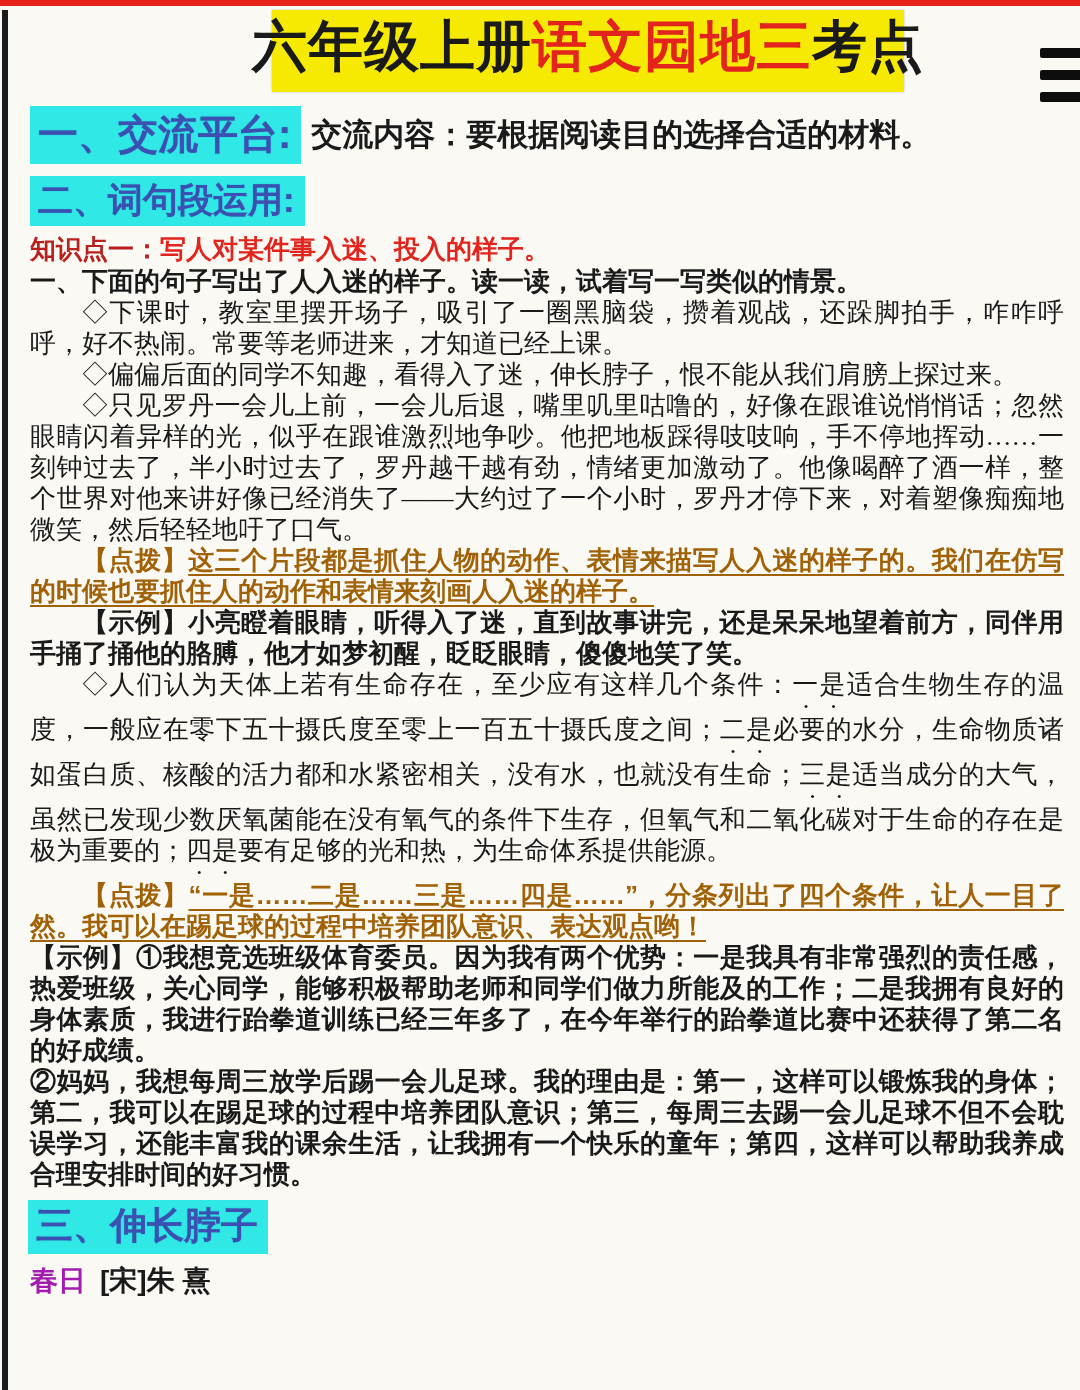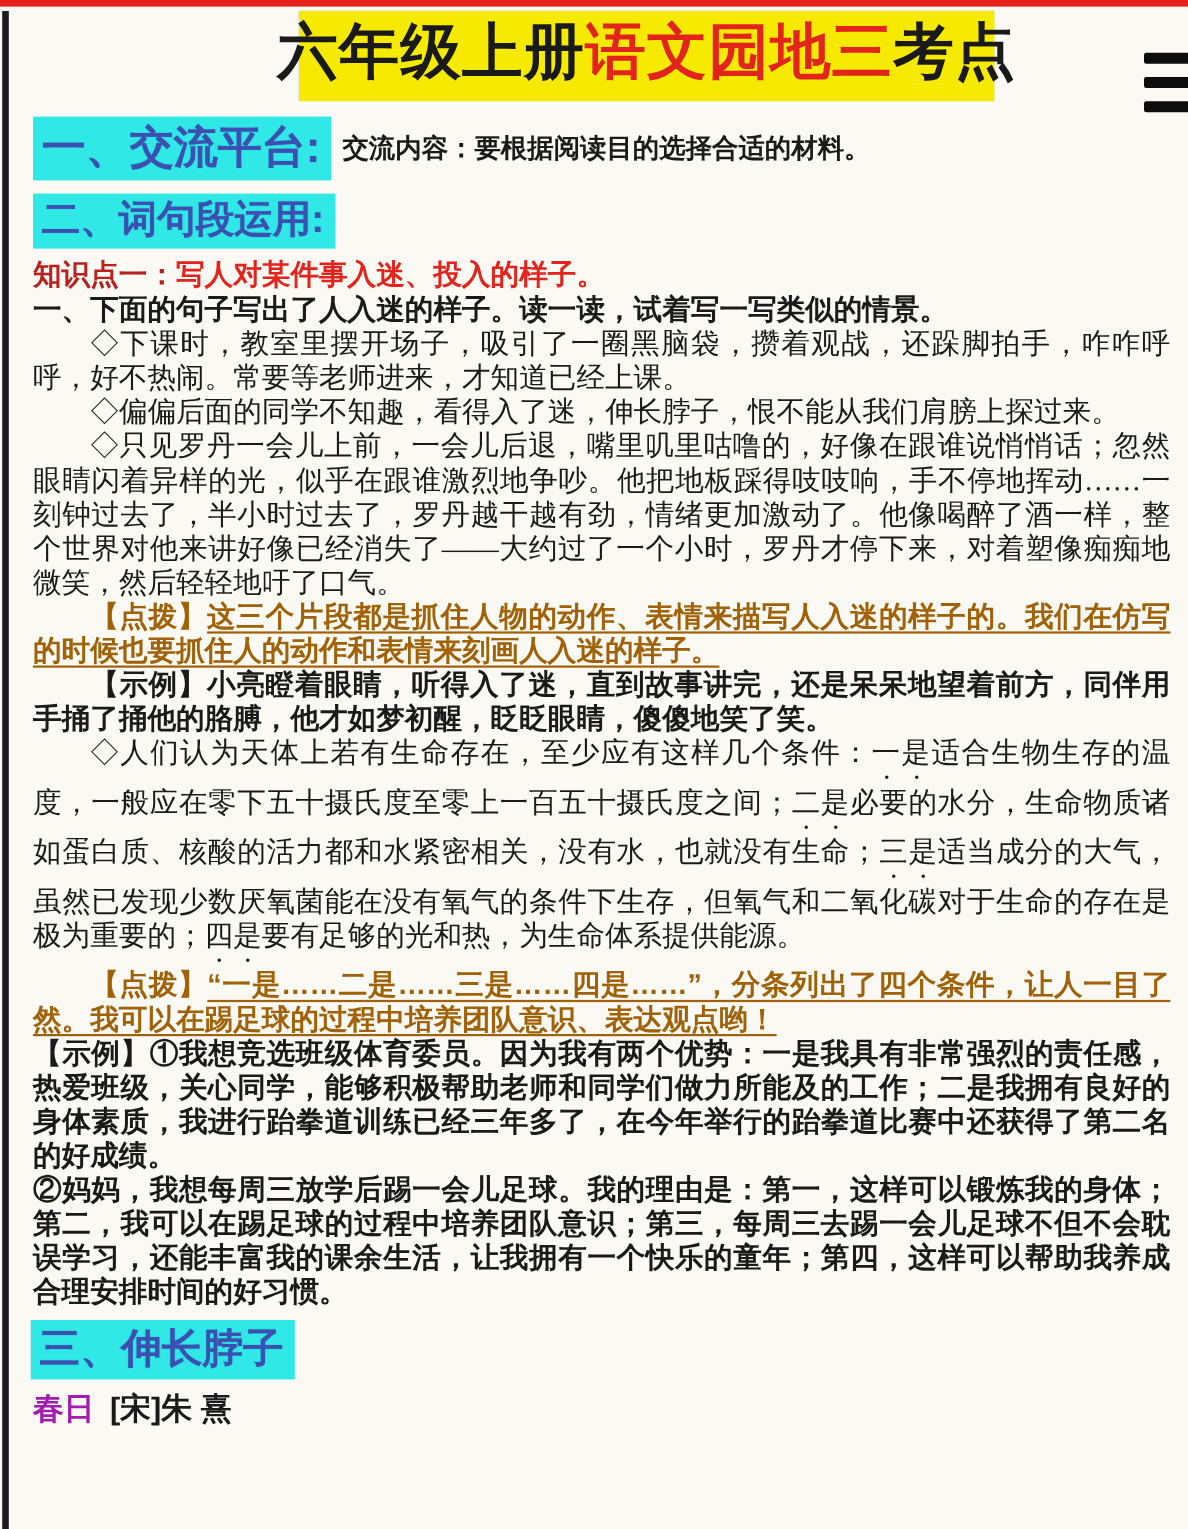--- a/index.html
+++ b/index.html
@@ -52,21 +52,21 @@
     padding: 4px 10px 10px 8px;
     white-space: nowrap;
     text-shadow: 0 0 1px rgba(40,70,170,.6);
   }
   .head1 { font-size: 40px; height: 58px; line-height: 48px; }
   .head2 { font-size: 35px; height: 50px; line-height: 40px; margin: 12px 0 0 30px; display: inline-block; }
   .head3 { font-size: 37px; height: 54px; line-height: 44px; margin: 10px 0 0 28px; display: inline-block; }
   .row1-text {
     margin-left: 10px;
     font-family: "Liberation Sans", sans-serif;
-    font-weight: bold; font-size: 24px;
+    font-weight: bold; font-size: 31px;
   }
 
   .content { margin: 8px 16px 0 30px; text-align: justify; }
   .content p { text-align: justify; }
 
   .kp { font-family: "Liberation Sans", sans-serif; font-weight: bold; font-size: 26px; line-height: 31px; }
   .kp-label { color: #b9211f; }
   .kp-text  { color: #e3241d; }
 
   .q { font-family: "Liberation Sans", sans-serif; font-weight: bold; font-size: 26px; line-height: 32px; }

